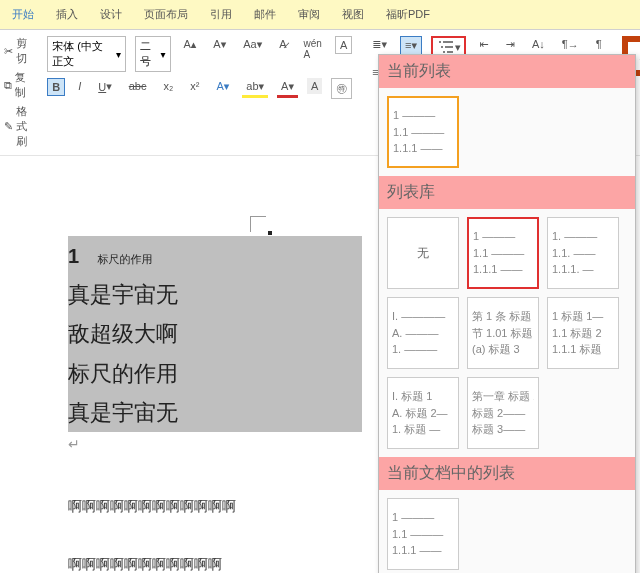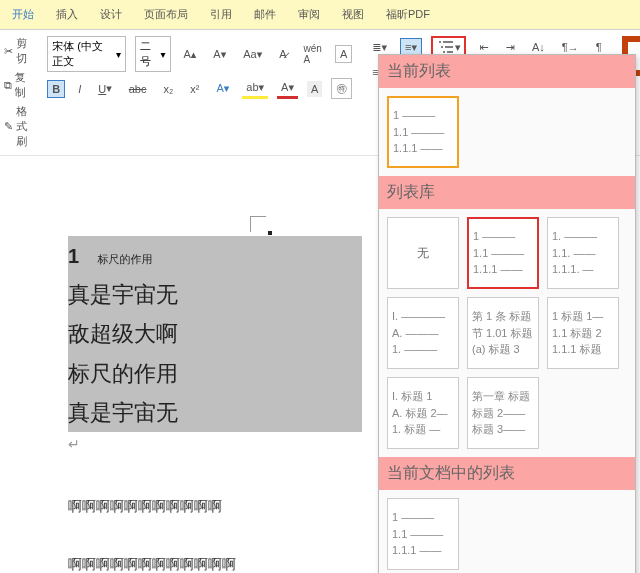--- a/index.html
+++ b/index.html
@@ -3,21 +3,21 @@
 <meta charset="utf-8">
 <style>
 *{box-sizing:border-box;margin:0;padding:0;font-family:"Microsoft YaHei",sans-serif;font-size:11px}
 body{background:#fff;width:640px;height:573px;overflow:hidden;position:relative}
 .tabs{display:flex;gap:18px;padding:4px 10px;background:#fef9c3;border-bottom:1px solid #d0d0d0}
 .tab{color:#555;padding:3px 2px;cursor:pointer}.tab.active{color:#3b7cc4}
 .ribbon{display:flex;padding:6px 4px;background:#fff;border-bottom:1px solid #e4e4e4}
 .qat{display:flex;flex-direction:column;gap:4px;padding-right:8px;margin-right:4px;color:#555}
 .qat div{display:flex;align-items:center;gap:3px}
 .fontgrp{display:flex;flex-direction:column;gap:6px;padding:0 8px}
-.row{display:flex;align-items:center;gap:9px}
+.row{display:flex;align-items:flex-start;gap:9px}
 .combo{border:1px solid #bbb;padding:2px 4px;font-size:10px;background:#fff;display:flex;align-items:center;gap:3px}
 .btn{padding:2px 4px;cursor:pointer;color:#555;display:flex;align-items:center}
 .btn.boxed{border:1px solid #bbb}
 .btn.active{background:#cde4f7;border:1px solid #3b7cc4}
 .grplabel{text-align:center;color:#888;font-size:10px;margin-top:4px}
 .paragrp{display:flex;flex-direction:column;gap:6px;padding:0 8px}
 .stylegrp{padding:0 8px}
 .stylebox{border:6px solid #c2410c;padding:8px 12px;color:#888;font-family:serif}
 .redbox{border:2px solid #e03030!important}
 .doc{position:relative;padding:20px 0 0 50px}
@@ -133,22 +133,22 @@
 <div class="doc">
   <div class="page">
     <div class="corner"></div>
     <div class="dot"></div>
     <div class="docline selected"><span class="num">1</span> <span>标尺的作用</span></div>
     <div class="docline selected">真是宇宙无</div>
     <div class="docline selected">敌超级大啊</div>
     <div class="docline selected">标尺的作用</div>
     <div class="docline selected">真是宇宙无</div>
     <div class="docline" style="font-size:14px;color:#999">↵</div>
+    <div class="sm">啊啊啊啊啊啊啊啊啊啊啊啊</div>
     <div class="sm">啊啊啊啊啊啊啊啊啊啊啊</div>
-    <div class="sm">啊啊啊啊啊啊啊啊啊啊啊啊</div>
   </div>
 </div>
 
 <div class="peek">
   <div>啊</div>
     <div>尺</div>
     <div>是</div>
     <div>敌</div>
     <div>阿</div>
 </div>

